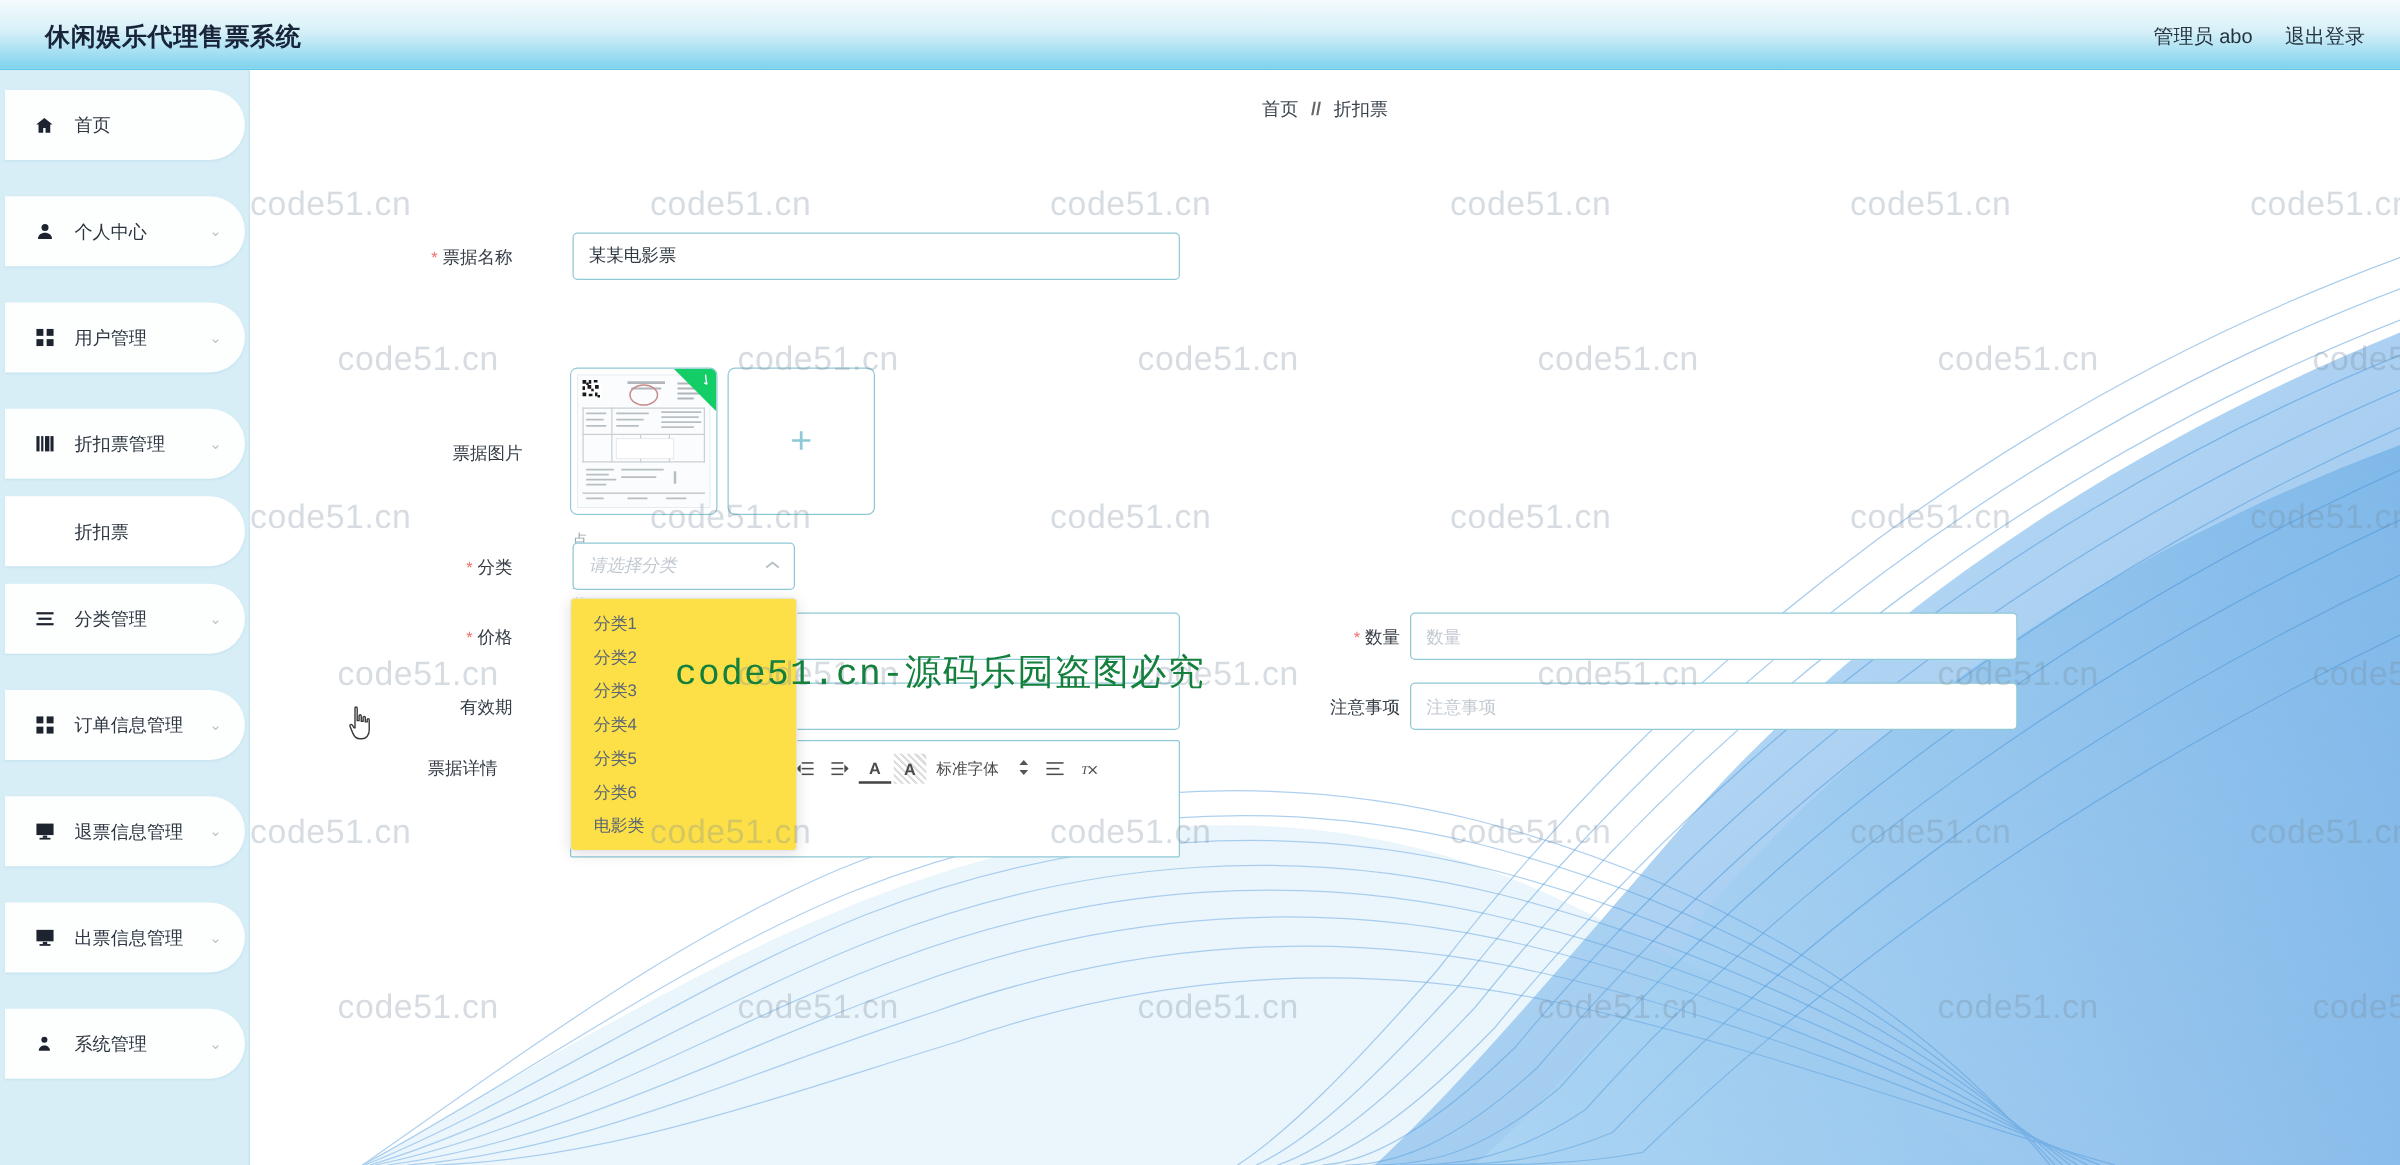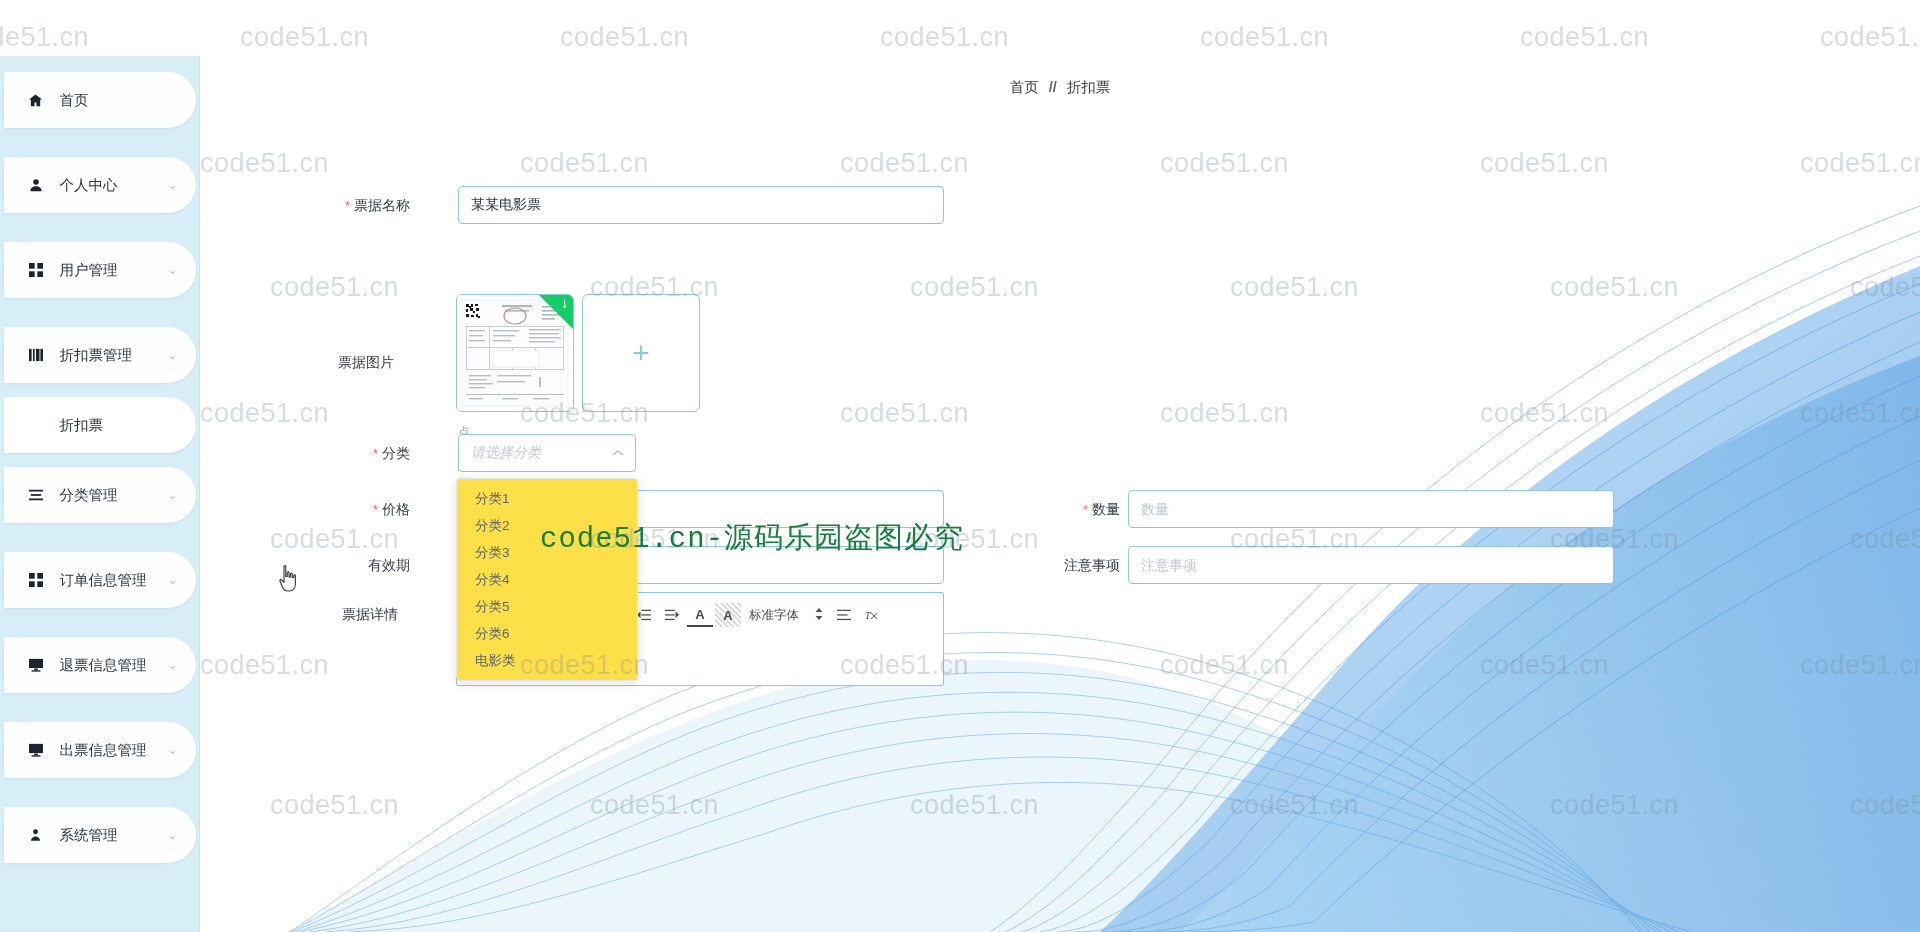--- a/index.html
+++ b/index.html
@@ -90,21 +90,21 @@
   }
   .inp::placeholder { color: #c2cad1; }
 
   
   .row-name { position: absolute; left: 0; top: 72px; }
   .row-name .field-label { position: absolute; left: 120px; top: 11px; width: 90px; }
   .row-name .inp { position: absolute; left: 258px; top: 0; width: 486px; }
 
   
   .row-img { position: absolute; left: 0; top: 122px; }
-  .row-img .field-label { position: absolute; left: 104px; top: 118px; width: 90px; }
+  .row-img .field-label { position: absolute; left: 128px; top: 118px; width: 90px; }
   .upload-thumb {
     position: absolute; left: 256px; top: 58px; width: 118px; height: 118px;
     border: 1px solid #8fc9d6; border-radius: 6px; background: #fff;
     overflow: hidden; cursor: pointer;
   }
   .upload-thumb .corner {
     position: absolute; right: 0; top: 0; width: 0; height: 0;
     border-top: 34px solid #13ce66; border-left: 34px solid transparent;
   }
   .upload-thumb .corner-check {
@@ -197,20 +197,27 @@
     position: absolute; font-family: "Liberation Sans", sans-serif;
     font-size: 27px; color: rgba(120,140,155,.30); white-space: nowrap;
     letter-spacing: .5px;
   }
 </style>
 </head>
 <body>
 
 <div id="app">
 
+  <div class="header">
+    <div class="title">休闲娱乐代理售票系统</div>
+    <div class="right">
+      <span>管理员 abo</span>
+      <span class="link">退出登录</span>
+    </div>
+  </div>
 
   <div class="body-wrap">
 
     <div class="sidebar">
       <div style="height:16px"></div>
 
       <div class="menu-item">
         <span class="mi-icon">
           <svg width="15" height="15" viewBox="0 0 16 16" fill="#1d2430">
               <path d="M8 1.5 1 7h2v7h4v-4h2v4h4V7h2z"></path>

